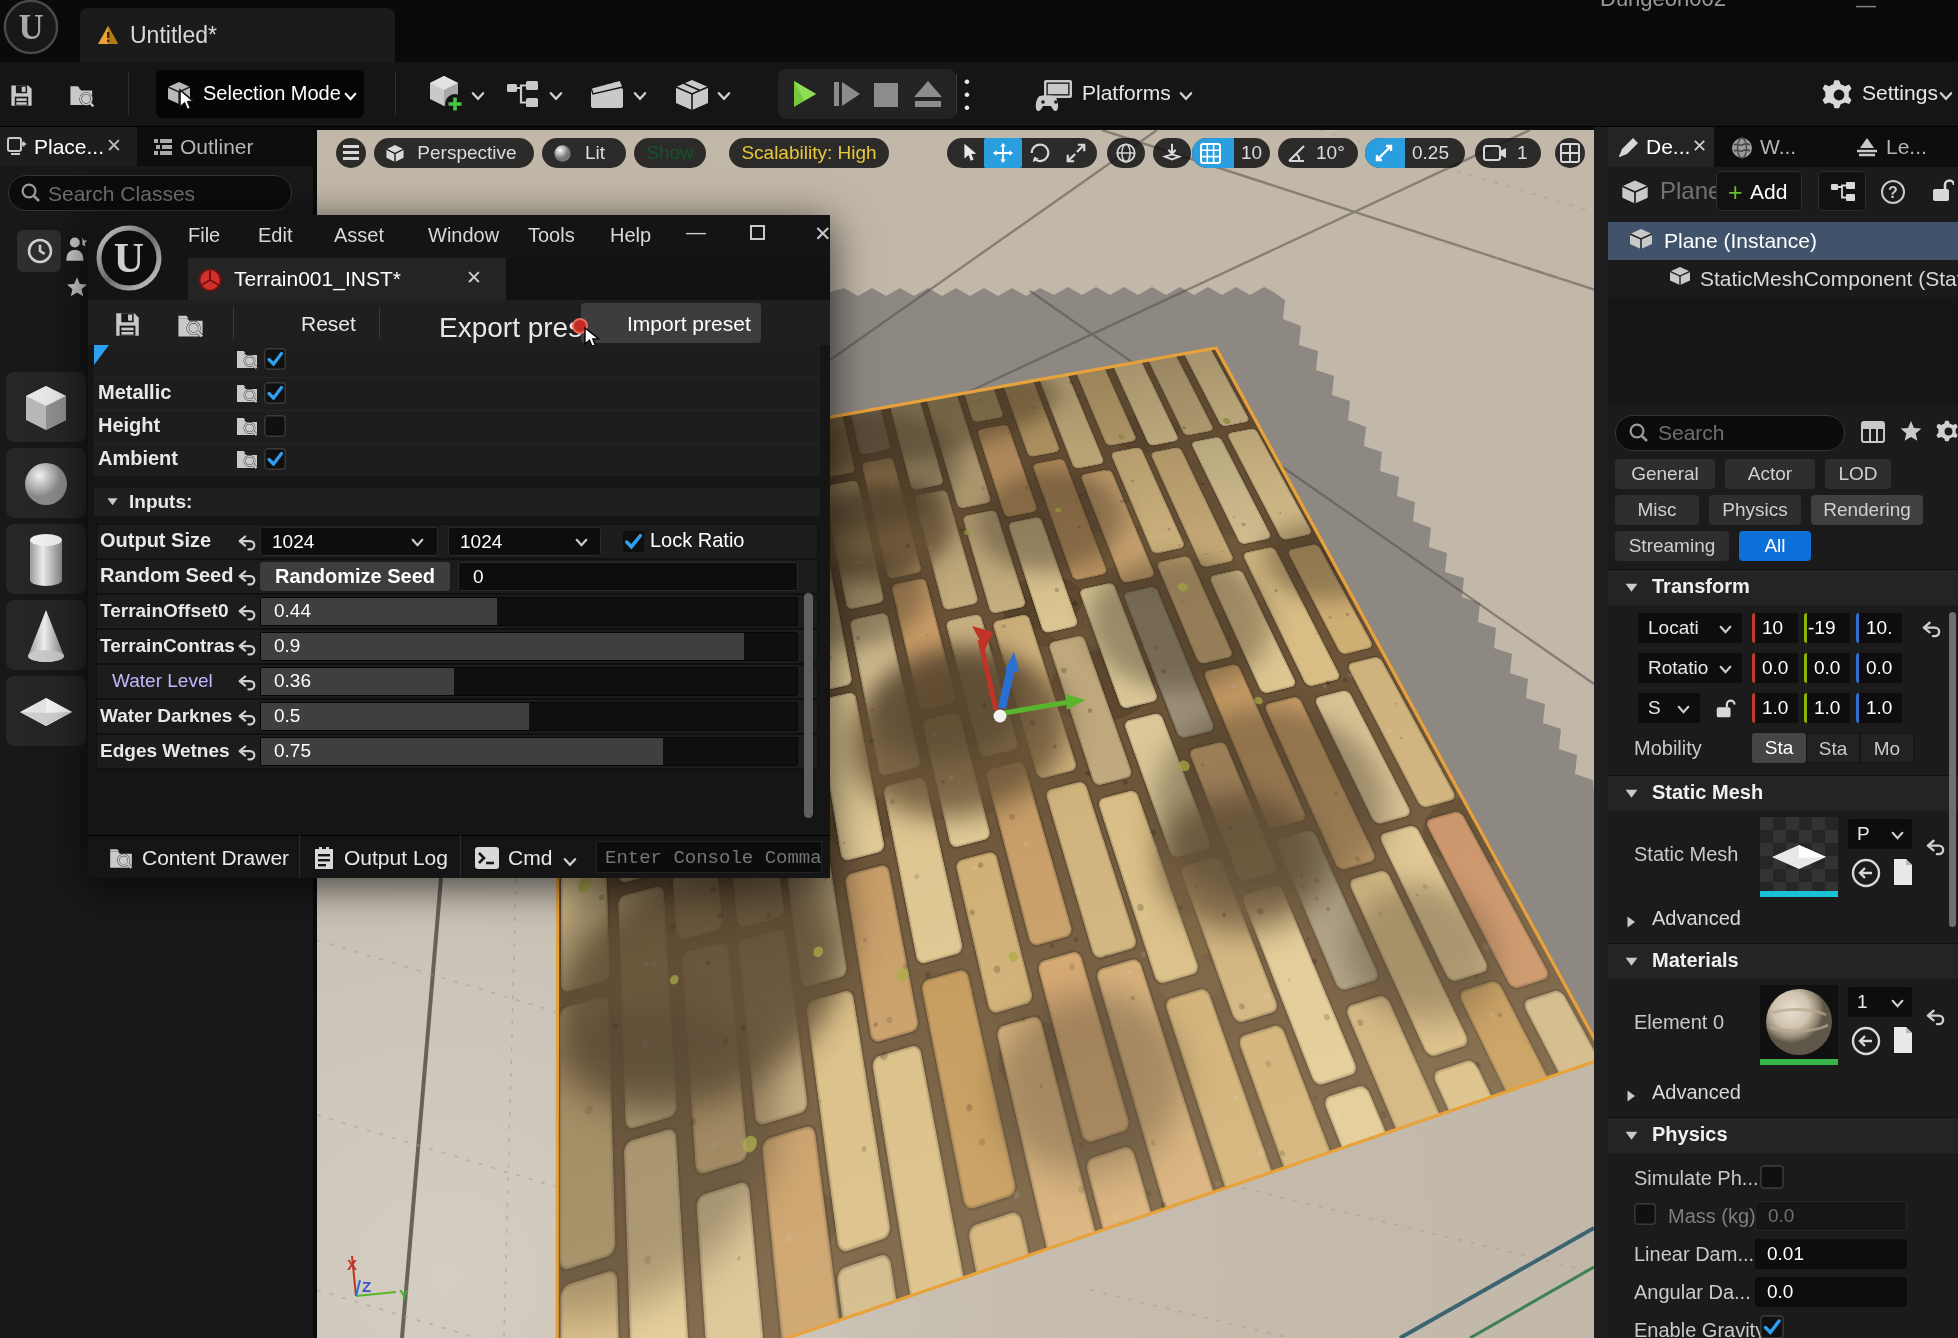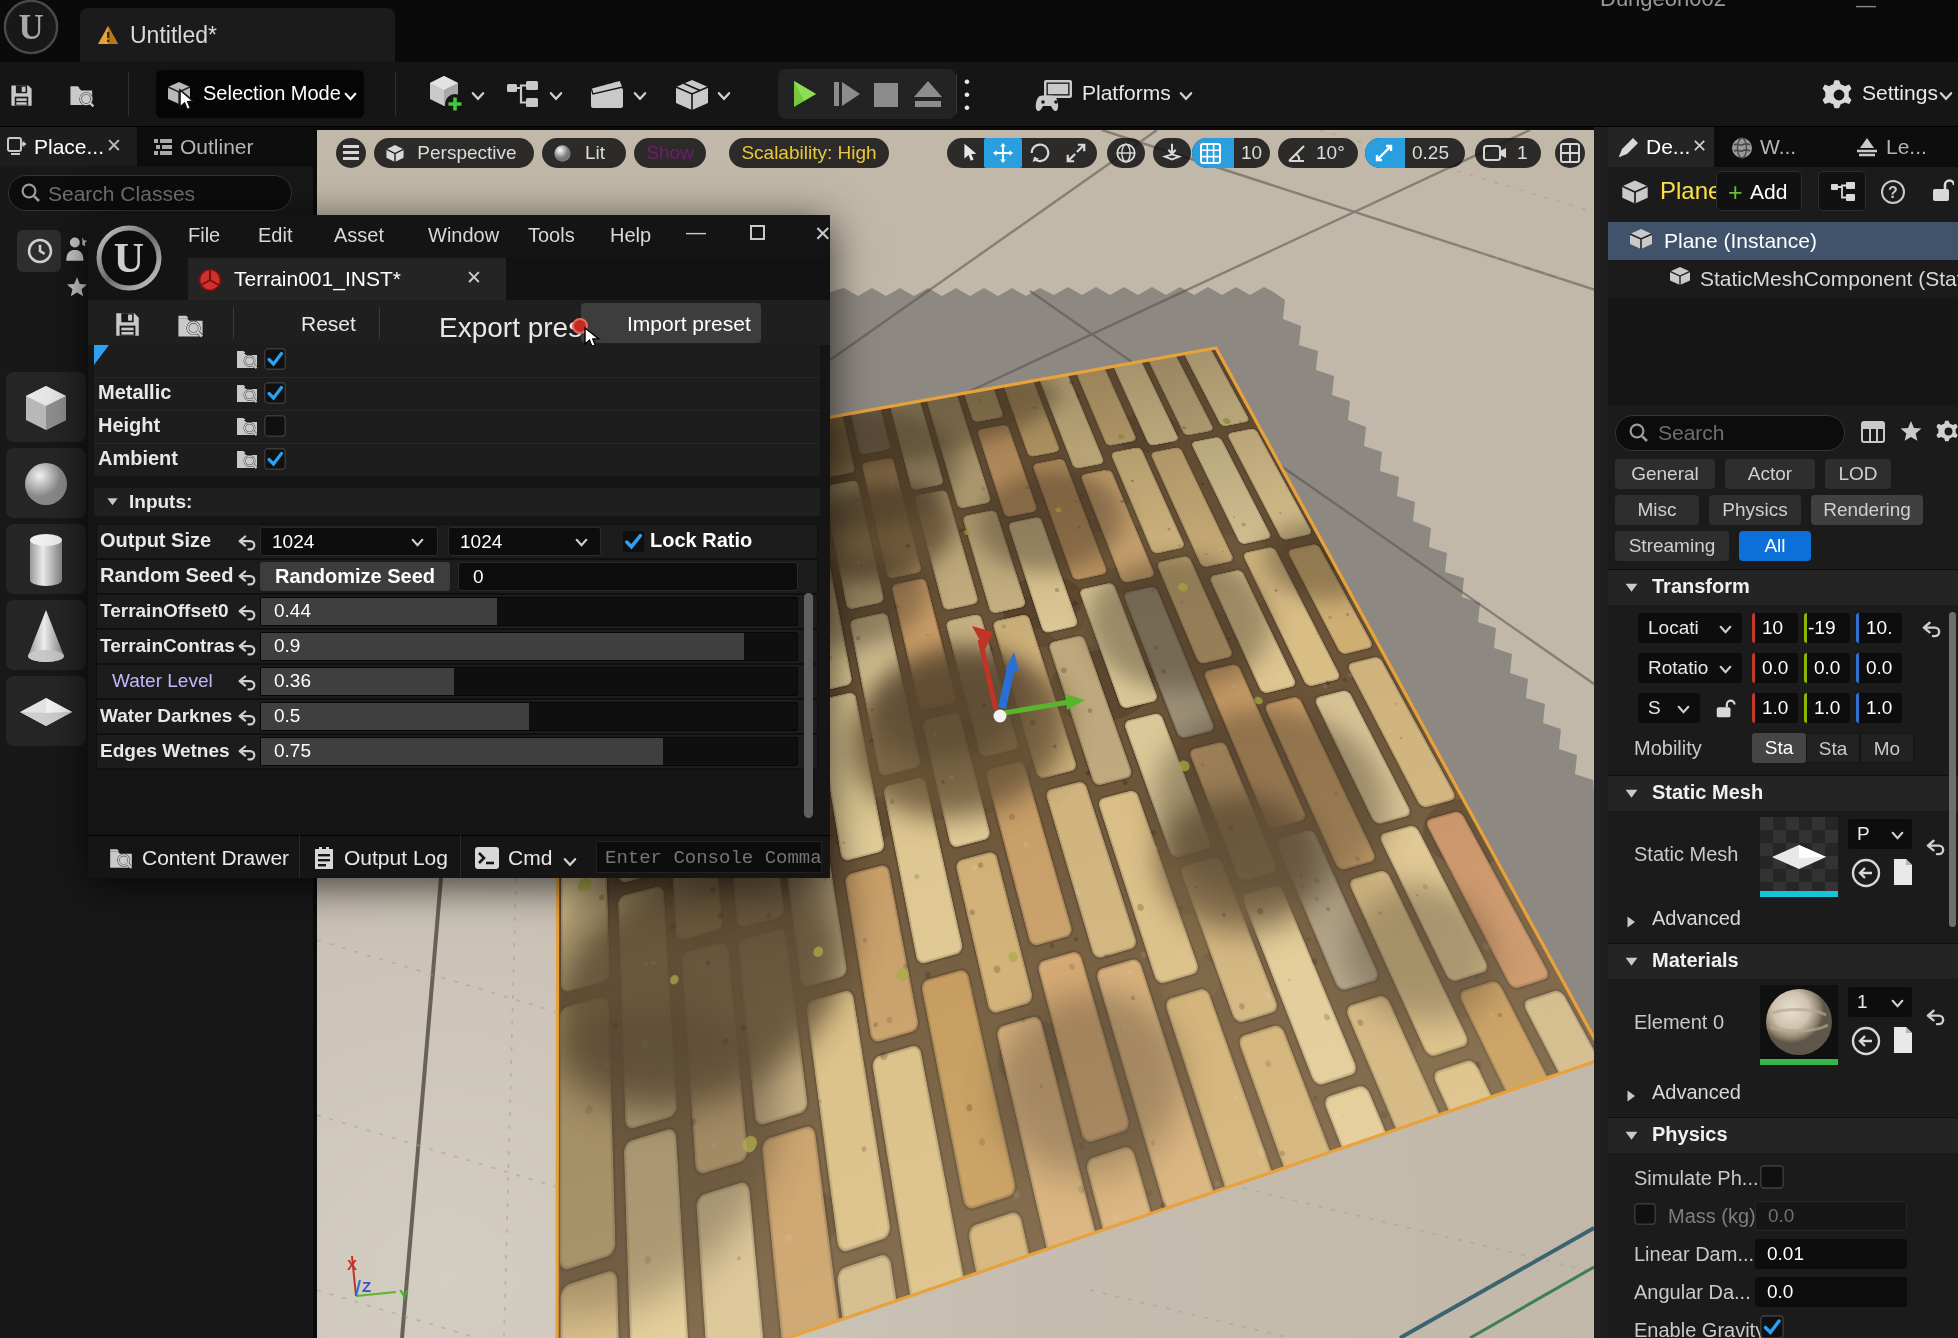--- a/index.html
+++ b/index.html
@@ -788,21 +788,21 @@
     <div class="abs" style="left:225px;top:8px;width:84px;height:30px;background:rgba(12,12,12,0.82);border-radius:15px;color:#dcdcdc;font-size:19px;line-height:30px;text-align:center"><span style="margin-left:22px">Lit</span></div>
     <svg class="abs" style="left:236px;top:14px" width="19" height="19" viewBox="0 0 20 20">
       <defs>
         <radialGradient id="lg" cx="0.35" cy="0.3">
           <stop offset="0" stop-color="#fff"></stop>
           <stop offset="1" stop-color="#777"></stop>
         </radialGradient>
       </defs>
       <circle cx="10" cy="10" r="8.6" fill="url(#lg)"></circle>
     </svg>
-    <div class="abs" style="left:317px;top:8px;width:72px;height:30px;background:rgba(12,12,12,0.82);border-radius:15px;color:#701a75;font-size:19px;line-height:30px;text-align:center">Show</div>
+    <div class="abs" style="left:317px;top:8px;width:72px;height:30px;background:rgba(12,12,12,0.82);border-radius:15px;color:#14532d;font-size:19px;line-height:30px;text-align:center">Show</div>
     <div class="abs" style="left:412px;top:8px;width:160px;height:30px;background:rgba(12,12,12,0.82);border-radius:15px;color:#e8c93a;font-size:19px;line-height:30px;text-align:center">Scalability: High</div>
     <div class="abs" style="left:630px;top:8px;width:150px;height:30px;background:rgba(12,12,12,0.82);border-radius:15px"></div>
     <div class="abs" style="left:667px;top:8px;width:38px;height:30px;background:#2a9fe0;border-radius:2px"></div>
     <svg class="abs" style="left:641px;top:12px" width="22" height="22" viewBox="0 0 24 24">
       <path d="M7 2 L7 18 L11.5 14.2 L14 20.5 L17 19.2 L14.5 13.2 L20 12.8 Z" fill="#e8e8e8"></path>
     </svg>
     <svg class="abs" style="left:675px;top:12px" width="22" height="22" viewBox="0 0 24 24">
       <path d="M12 1 L15 5 H13 V11 H19 V9 L23 12 L19 15 V13 H13 V19 H15 L12 23 L9 19 H11 V13 H5 V15 L1 12 L5 9 V11 H11 V5 H9 Z" fill="#fff"></path>
     </svg>
     <svg class="abs" style="left:712px;top:12px" width="22" height="22" viewBox="0 0 24 24">
@@ -874,21 +874,21 @@
     <svg class="abs" style="left:246px;top:9px" width="26" height="24" viewBox="0 0 26 24">
       <path d="M13 2 L20 12 H6 Z" fill="#c9c9c9"></path>
       <path d="M3 15 H23 M5 19 H21" stroke="#c9c9c9" stroke-width="2.4"></path>
     </svg>
     <div class="abs" style="left:278px;top:8px;font-size:21px;color:#b5b5b5">Le...</div>
     <svg style="position:absolute;left:12px;top:52px" width="30" height="26" viewBox="0 0 26 22">
       <path d="M7 3 h9 l4 4 v9 l-4 4 h-9 l-4 -4 v-9 z" fill="none"></path>
       <path d="M13 1 L24 6 L24 16 L13 21 L2 16 L2 6 Z" fill="#c9c9c9"></path>
       <path d="M2 6 L13 11 L24 6 M13 11 V21" stroke="#1d1d1d" stroke-width="1.5" fill="none"></path>
     </svg>
-    <div class="abs" style="left:52px;top:50px;font-size:24px;color:#fde047">Plane</div>
+    <div class="abs" style="left:52px;top:50px;font-size:24px;color:#737373">Plane</div>
     <div class="abs" style="left:108px;top:44px;width:86px;height:40px;background:#111;border:1px solid #2e2e2e;border-radius:5px"></div>
     <div class="abs" style="left:120px;top:51px;font-size:25px;color:#6abe30">+</div>
     <div class="abs" style="left:142px;top:53px;font-size:21px;color:#fff">Add</div>
     <div class="abs" style="left:210px;top:44px;width:48px;height:40px;background:#111;border:1px solid #2e2e2e;border-radius:5px"></div>
     <svg class="abs" style="left:222px;top:54px" width="26" height="22" viewBox="0 0 26 22">
       <rect x="1" y="3" width="7" height="6" rx="1" fill="#d8d8d8"></rect>
       <rect x="16" y="1" width="9" height="7" rx="1" fill="#d8d8d8"></rect>
       <rect x="16" y="13" width="9" height="7" rx="1" fill="#d8d8d8"></rect>
       <path d="M8 6 H12 V4.5 H16 M12 6 V16.5 H16" stroke="#d8d8d8" stroke-width="1.8" fill="none"></path>
     </svg>
@@ -1223,21 +1223,21 @@
       <path d="M2.5 4.5 L7 9.5 L11.5 4.5" stroke="#cfcfcf" stroke-width="2" fill="none" stroke-linecap="round"></path>
     </svg>
     <div class="abs" style="left:360px;top:312px;width:153px;height:29px;background:#0d0d0d;border:1px solid #2a2a2a;border-radius:3px;color:#fff;font-size:19px;line-height:28px;padding-left:11px">1024</div>
     <svg style="position:absolute;left:486px;top:320px" width="15" height="15" viewBox="0 0 14 14">
       <path d="M2.5 4.5 L7 9.5 L11.5 4.5" stroke="#cfcfcf" stroke-width="2" fill="none" stroke-linecap="round"></path>
     </svg>
     <svg class="abs" style="left:534px;top:315px" width="23" height="23" viewBox="0 0 22 22">
       <rect x="1" y="1" width="20" height="20" rx="3" fill="#0f0f0f"></rect>
       <path d="M4.5 11.5 L9 16 L17.5 5.5" stroke="#2f9ff0" stroke-width="3.4" fill="none" stroke-linecap="round"></path>
     </svg>
-    <div class="abs" style="left:562px;top:314px;font-size:20px;color:#fff;font-weight:bold">Lock Ratio</div>
+    <div class="abs" style="left:562px;top:314px;font-size:20px;color:#fff;font-weight:normal">Lock Ratio</div>
     <div class="abs" style="left:8px;top:344px;width:722px;height:35px;background:#1c1c1c;border:1px solid #101010"></div>
     <div class="abs" style="left:12px;top:349px;font-size:20px;color:#e8e8e8;font-weight:bold">Random Seed</div>
     <svg style="position:absolute;left:148px;top:351px" width="22" height="22" viewBox="0 0 24 24">
       <path d="M10 6 L4 11 L10 16 M4 11 H15.5 a4.5 4.5 0 0 1 0 9 h-2" stroke="#cfcfcf" stroke-width="2.4" fill="none" stroke-linecap="round" stroke-linejoin="round"></path>
     </svg>
     <div class="abs" style="left:172px;top:347px;width:190px;height:29px;background:#3d3d3d;border-radius:3px;color:#fff;font-size:20px;line-height:29px;text-align:center;font-weight:bold">Randomize Seed</div>
     <div class="abs" style="left:370px;top:347px;width:340px;height:29px;background:#0d0d0d;border:1px solid #2a2a2a;border-radius:3px;color:#fff;font-size:19px;line-height:28px;padding-left:14px">0</div>
     <div class="abs" style="left:8px;top:379px;width:722px;height:35px;background:#1c1c1c;border:1px solid #101010"></div>
     <div class="abs" style="left:12px;top:385px;font-size:19px;color:#e8e8e8;font-weight:bold">TerrainOffset0</div>
     <svg style="position:absolute;left:148px;top:386px" width="22" height="22" viewBox="0 0 24 24">

